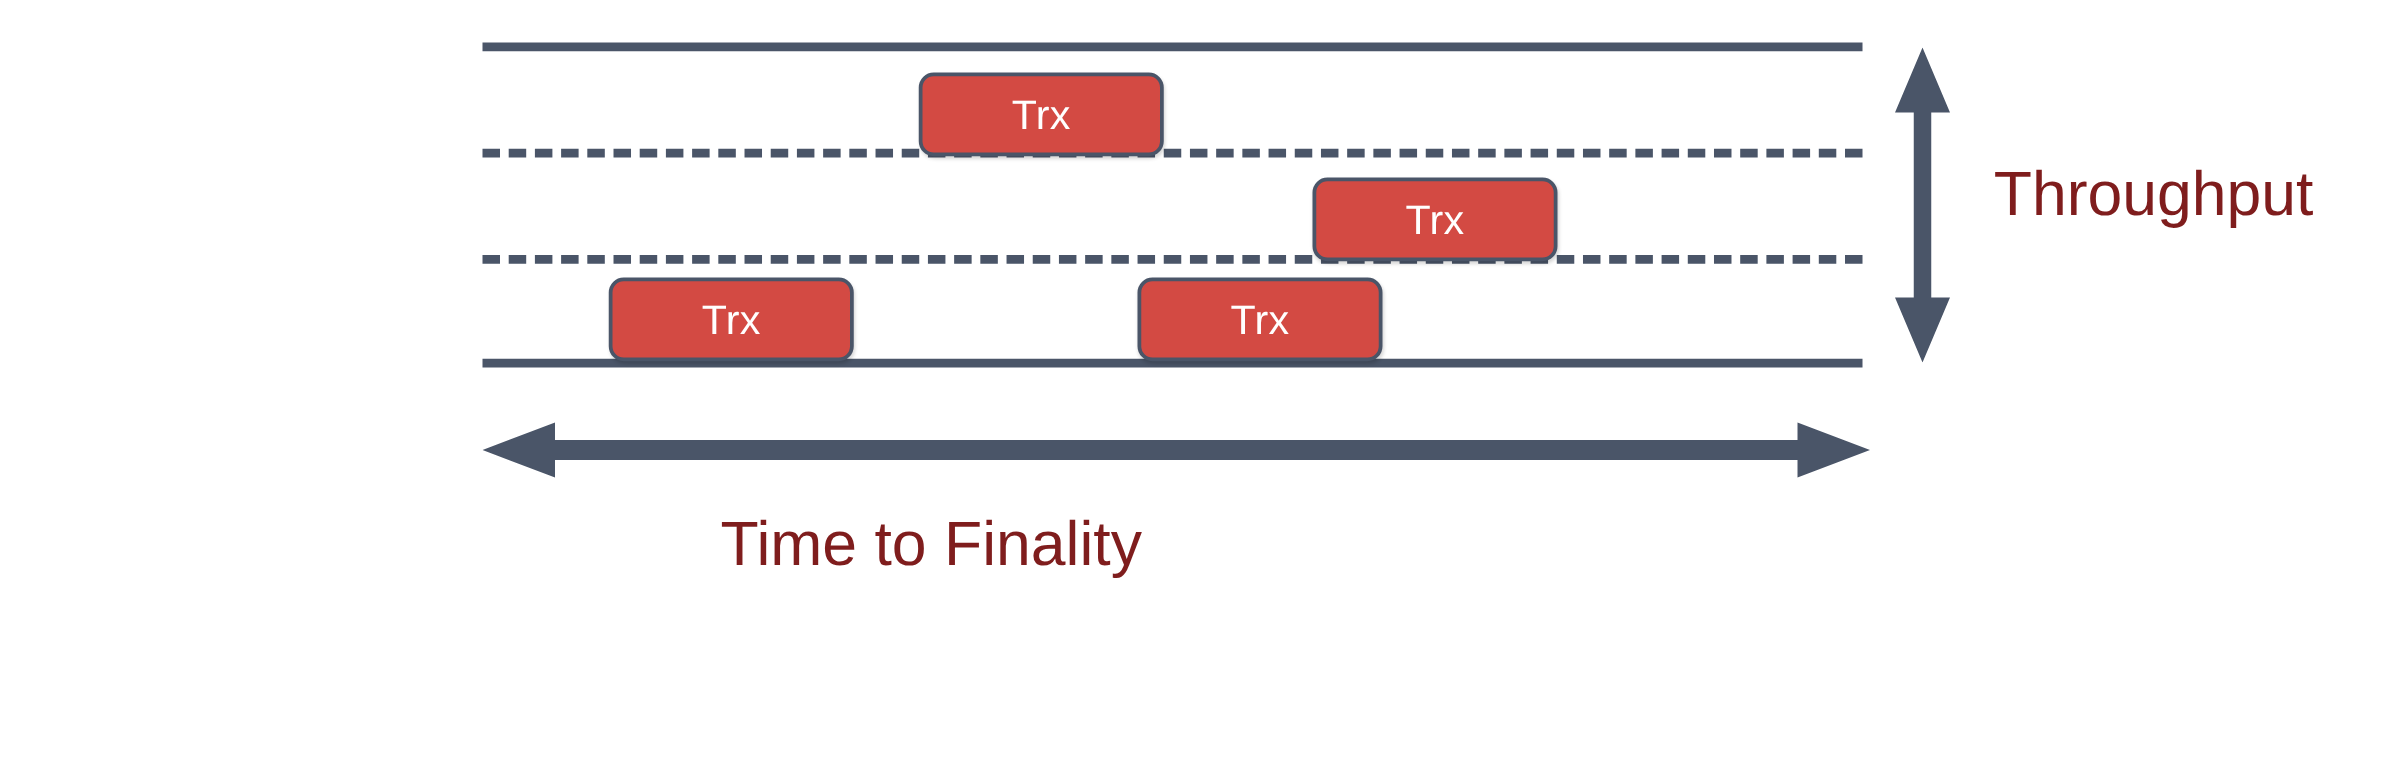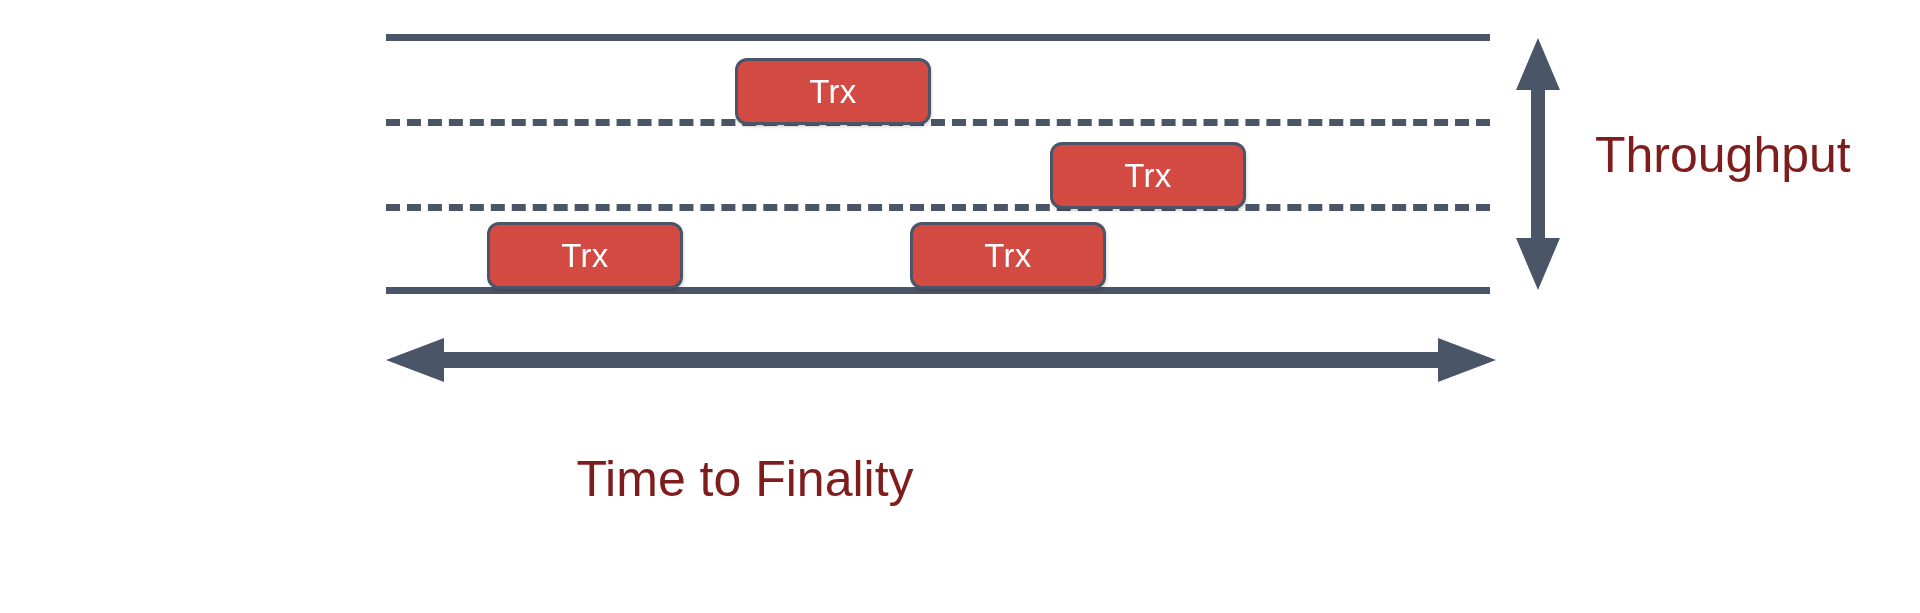--- a/index.html
+++ b/index.html
@@ -89,21 +89,20 @@
   }
   #throughput-label {
     left: 1595px;
     top: 130px;
   }
   #finality-label {
     left: 0;
     top: 410px;
     width: 1490px;
     text-align: center;
-    margin-top: 44px;
   }
 </style>
 </head>
 <body>
 
 <div id="stage">
 
   <div class="rail rail-solid" id="rail-top"></div>
   <div class="rail rail-dashed" id="rail-mid-1"></div>
   <div class="rail rail-dashed" id="rail-mid-2"></div>

